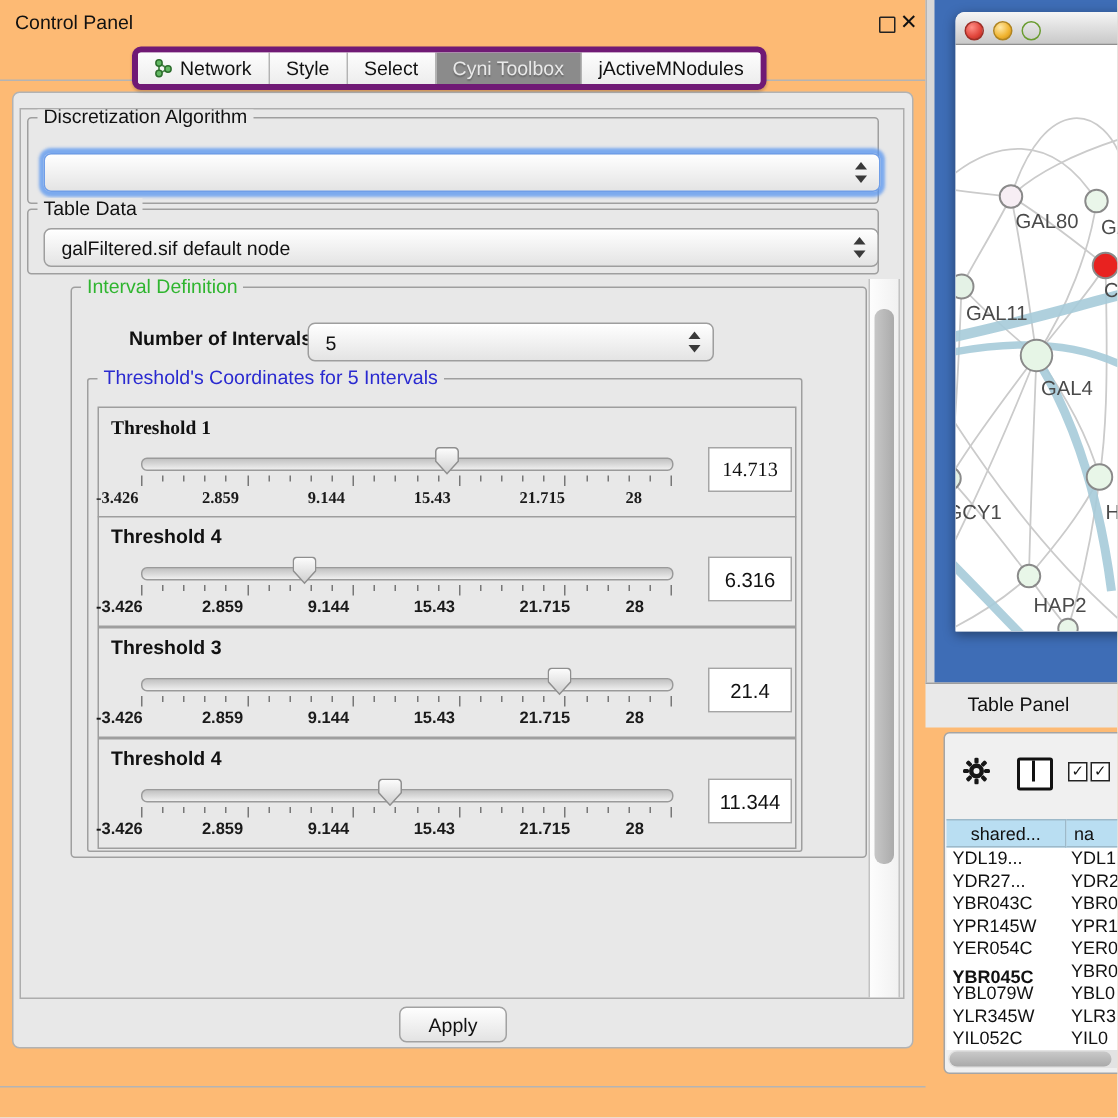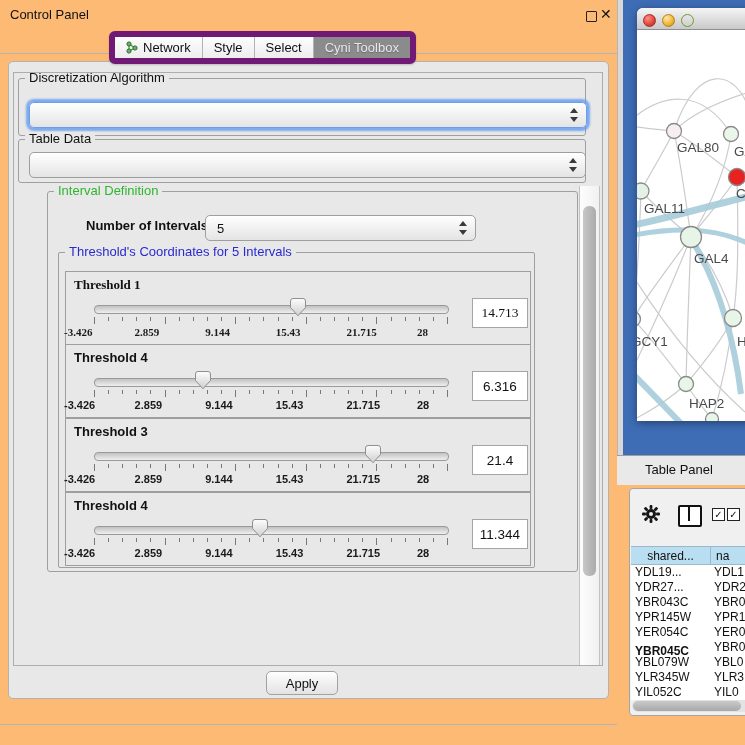--- a/index.html
+++ b/index.html
@@ -4,22 +4,22 @@
 <style>
   html,body{margin:0;padding:0;background:#e8e8e8;}
   #root{position:relative;width:745px;height:745px;overflow:hidden;background:#fdba74;
         font-family:"Liberation Sans","DejaVu Sans",sans-serif;font-size:13px;color:#111;}
   .abs{position:absolute;}
   
   .cp-title{left:10px;top:7px;font-size:13px;color:#111;}
   .float-ic{left:586px;top:11px;width:9px;height:9px;border:1.5px solid #222;border-radius:1px;}
   .close-ic{left:600px;top:6px;font-size:14px;font-weight:bold;color:#111;}
   .hline{height:1px;background:#b4b4b4;}
-  .tabgroup{display:flex;border:6px solid #701a75;border-radius:6px;overflow:hidden;background:#fff;
-            box-shadow:0 1px 2px rgba(0,0,0,.2);height:21px;margin-left:21px;}
+  .tabgroup{display:flex;border:4px solid #701a75;border-radius:6px;overflow:hidden;background:#fff;
+            box-shadow:0 1px 2px rgba(0,0,0,.2);height:21px;}
   .tab{display:flex;align-items:center;gap:5px;padding:0 11px;font-size:13px;background:linear-gradient(#fdfdfd,#ededed);
        border-right:1px solid #b3b3b3;color:#111;white-space:nowrap;}
   .tab:last-child{border-right:none;}
   .tab.sel{background:#8b8b8b;color:#e9e9e9;text-shadow:0 1px 1px rgba(0,0,0,.25);}
   
   .inner-panel{left:8px;top:61px;width:599px;height:636px;border:1px solid #b2b2b2;border-radius:5px;background:#e8e8e8;}
   .viewport{left:13px;top:72px;width:588px;height:592px;border:1px solid #adadad;background:#e8e8e8;overflow:hidden;}
   .group{border:1px solid #9f9f9f;border-radius:3px;}
   .gtitle{position:absolute;top:-8px;left:6px;background:#e8e8e8;padding:0 4px;font-size:13px;line-height:14px;white-space:nowrap;}
   .gtitle.green{color:var(--group_title_green);}
@@ -99,35 +99,39 @@
       </div>
       <div class="tab">
         <span>Style</span>
       </div>
       <div class="tab">
         <span>Select</span>
       </div>
       <div class="tab sel">
         <span>Cyni Toolbox</span>
       </div>
+      <div class="tab">
+        <span>jActiveMNodules</span>
+      </div>
     </div>
 
   <div class="abs inner-panel"></div>
   <div class="abs viewport">
 
     <div class="abs group" style="left:4px;top:5px;width:566px;height:56px;">
       <span class="gtitle">Discretization Algorithm</span>
       <div class="combo focus" style="left:10px;top:23px;width:545px;">
         <span class="spinner"></span>
       </div>
     </div>
 
     <div class="abs group" style="left:4px;top:66px;width:566px;height:42px;">
       <span class="gtitle">Table Data</span>
       <div class="combo" style="left:10px;top:12px;width:544px;">
+        <span>galFiltered.sif default node</span>
         <span class="spinner"></span>
       </div>
     </div>
 
     <div class="abs group" style="left:33px;top:118px;width:529px;height:379px;">
       <span class="gtitle green">Interval Definition</span>
       <div class="abs" style="left:38px;top:26px;font-weight:bold;">Number of Intervals</div>
       <div class="combo" style="left:157px;top:23px;width:258px;">
         <span>5</span>
         <span class="spinner"></span>

